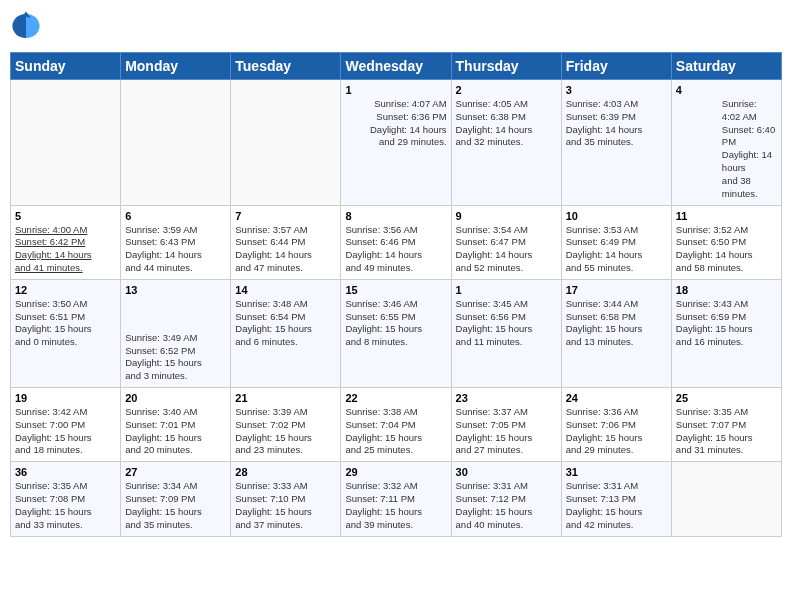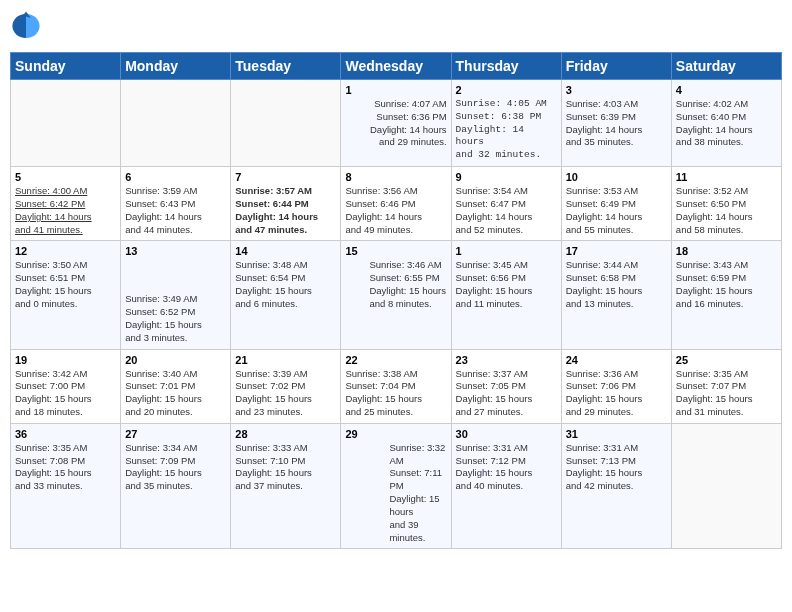--- a/index.html
+++ b/index.html
@@ -129,35 +129,35 @@
         <td class="empty-cell"></td>
         <td>
           <div class="day-num">1</div>
           <div class="day-info" style="white-space: pre-line; text-align: right;">Sunrise: 4:07 AM
 Sunset: 6:36 PM
 Daylight: 14 hours
 and 29 minutes.</div>
         </td>
         <td>
           <div class="day-num">2</div>
-          <div class="day-info" style="white-space: pre-line; font-family: Liberation Mono, monospace;">Sunrise: 4:05 AM
+          <div class="day-info" style="white-space: pre-line;">Sunrise: 4:05 AM
 Sunset: 6:38 PM
 Daylight: 14 hours
 and 32 minutes.</div>
         </td>
         <td>
           <div class="day-num">3</div>
           <div class="day-info" style="white-space: pre-line;">Sunrise: 4:03 AM
 Sunset: 6:39 PM
 Daylight: 14 hours
 and 35 minutes.</div>
         </td>
         <td>
           <div class="day-num">4</div>
-          <div class="day-info" style="white-space: pre-line;">Sunrise: 4:02 AM
+          <div class="day-info" style="white-space: pre-line; margin-left: 46px;">Sunrise: 4:02 AM
 Sunset: 6:40 PM
 Daylight: 14 hours
 and 38 minutes.</div>
         </td>
       </tr>
       <tr>
         <td>
           <div class="day-num">5</div>
           <div class="day-info" style="white-space: pre-line; text-decoration: underline;">Sunrise: 4:00 AM
 Sunset: 6:42 PM
@@ -166,21 +166,21 @@
         </td>
         <td>
           <div class="day-num">6</div>
           <div class="day-info" style="white-space: pre-line;">Sunrise: 3:59 AM
 Sunset: 6:43 PM
 Daylight: 14 hours
 and 44 minutes.</div>
         </td>
         <td>
           <div class="day-num">7</div>
-          <div class="day-info" style="white-space: pre-line; font-weight: bold;">Sunrise: 3:57 AM
+          <div class="day-info" style="white-space: pre-line;">Sunrise: 3:57 AM
 Sunset: 6:44 PM
 Daylight: 14 hours
 and 47 minutes.</div>
         </td>
         <td>
           <div class="day-num">8</div>
           <div class="day-info" style="white-space: pre-line;">Sunrise: 3:56 AM
 Sunset: 6:46 PM
 Daylight: 14 hours
 and 49 minutes.</div>
@@ -224,21 +224,21 @@
         </td>
         <td>
           <div class="day-num">14</div>
           <div class="day-info" style="white-space: pre-line;">Sunrise: 3:48 AM
 Sunset: 6:54 PM
 Daylight: 15 hours
 and 6 minutes.</div>
         </td>
         <td>
           <div class="day-num">15</div>
-          <div class="day-info" style="white-space: pre-line; margin-left: 24px;">Sunrise: 3:46 AM
+          <div class="day-info" style="white-space: pre-line;">Sunrise: 3:46 AM
 Sunset: 6:55 PM
 Daylight: 15 hours
 and 8 minutes.</div>
         </td>
         <td>
           <div class="day-num">1</div>
           <div class="day-info" style="white-space: pre-line;">Sunrise: 3:45 AM
 Sunset: 6:56 PM
 Daylight: 15 hours
 and 11 minutes.</div>
@@ -326,21 +326,21 @@
         </td>
         <td>
           <div class="day-num">28</div>
           <div class="day-info" style="white-space: pre-line;">Sunrise: 3:33 AM
 Sunset: 7:10 PM
 Daylight: 15 hours
 and 37 minutes.</div>
         </td>
         <td>
           <div class="day-num">29</div>
-          <div class="day-info" style="white-space: pre-line; margin-left: 44px;">Sunrise: 3:32 AM
+          <div class="day-info" style="white-space: pre-line;">Sunrise: 3:32 AM
 Sunset: 7:11 PM
 Daylight: 15 hours
 and 39 minutes.</div>
         </td>
         <td>
           <div class="day-num">30</div>
           <div class="day-info" style="white-space: pre-line;">Sunrise: 3:31 AM
 Sunset: 7:12 PM
 Daylight: 15 hours
 and 40 minutes.</div>

